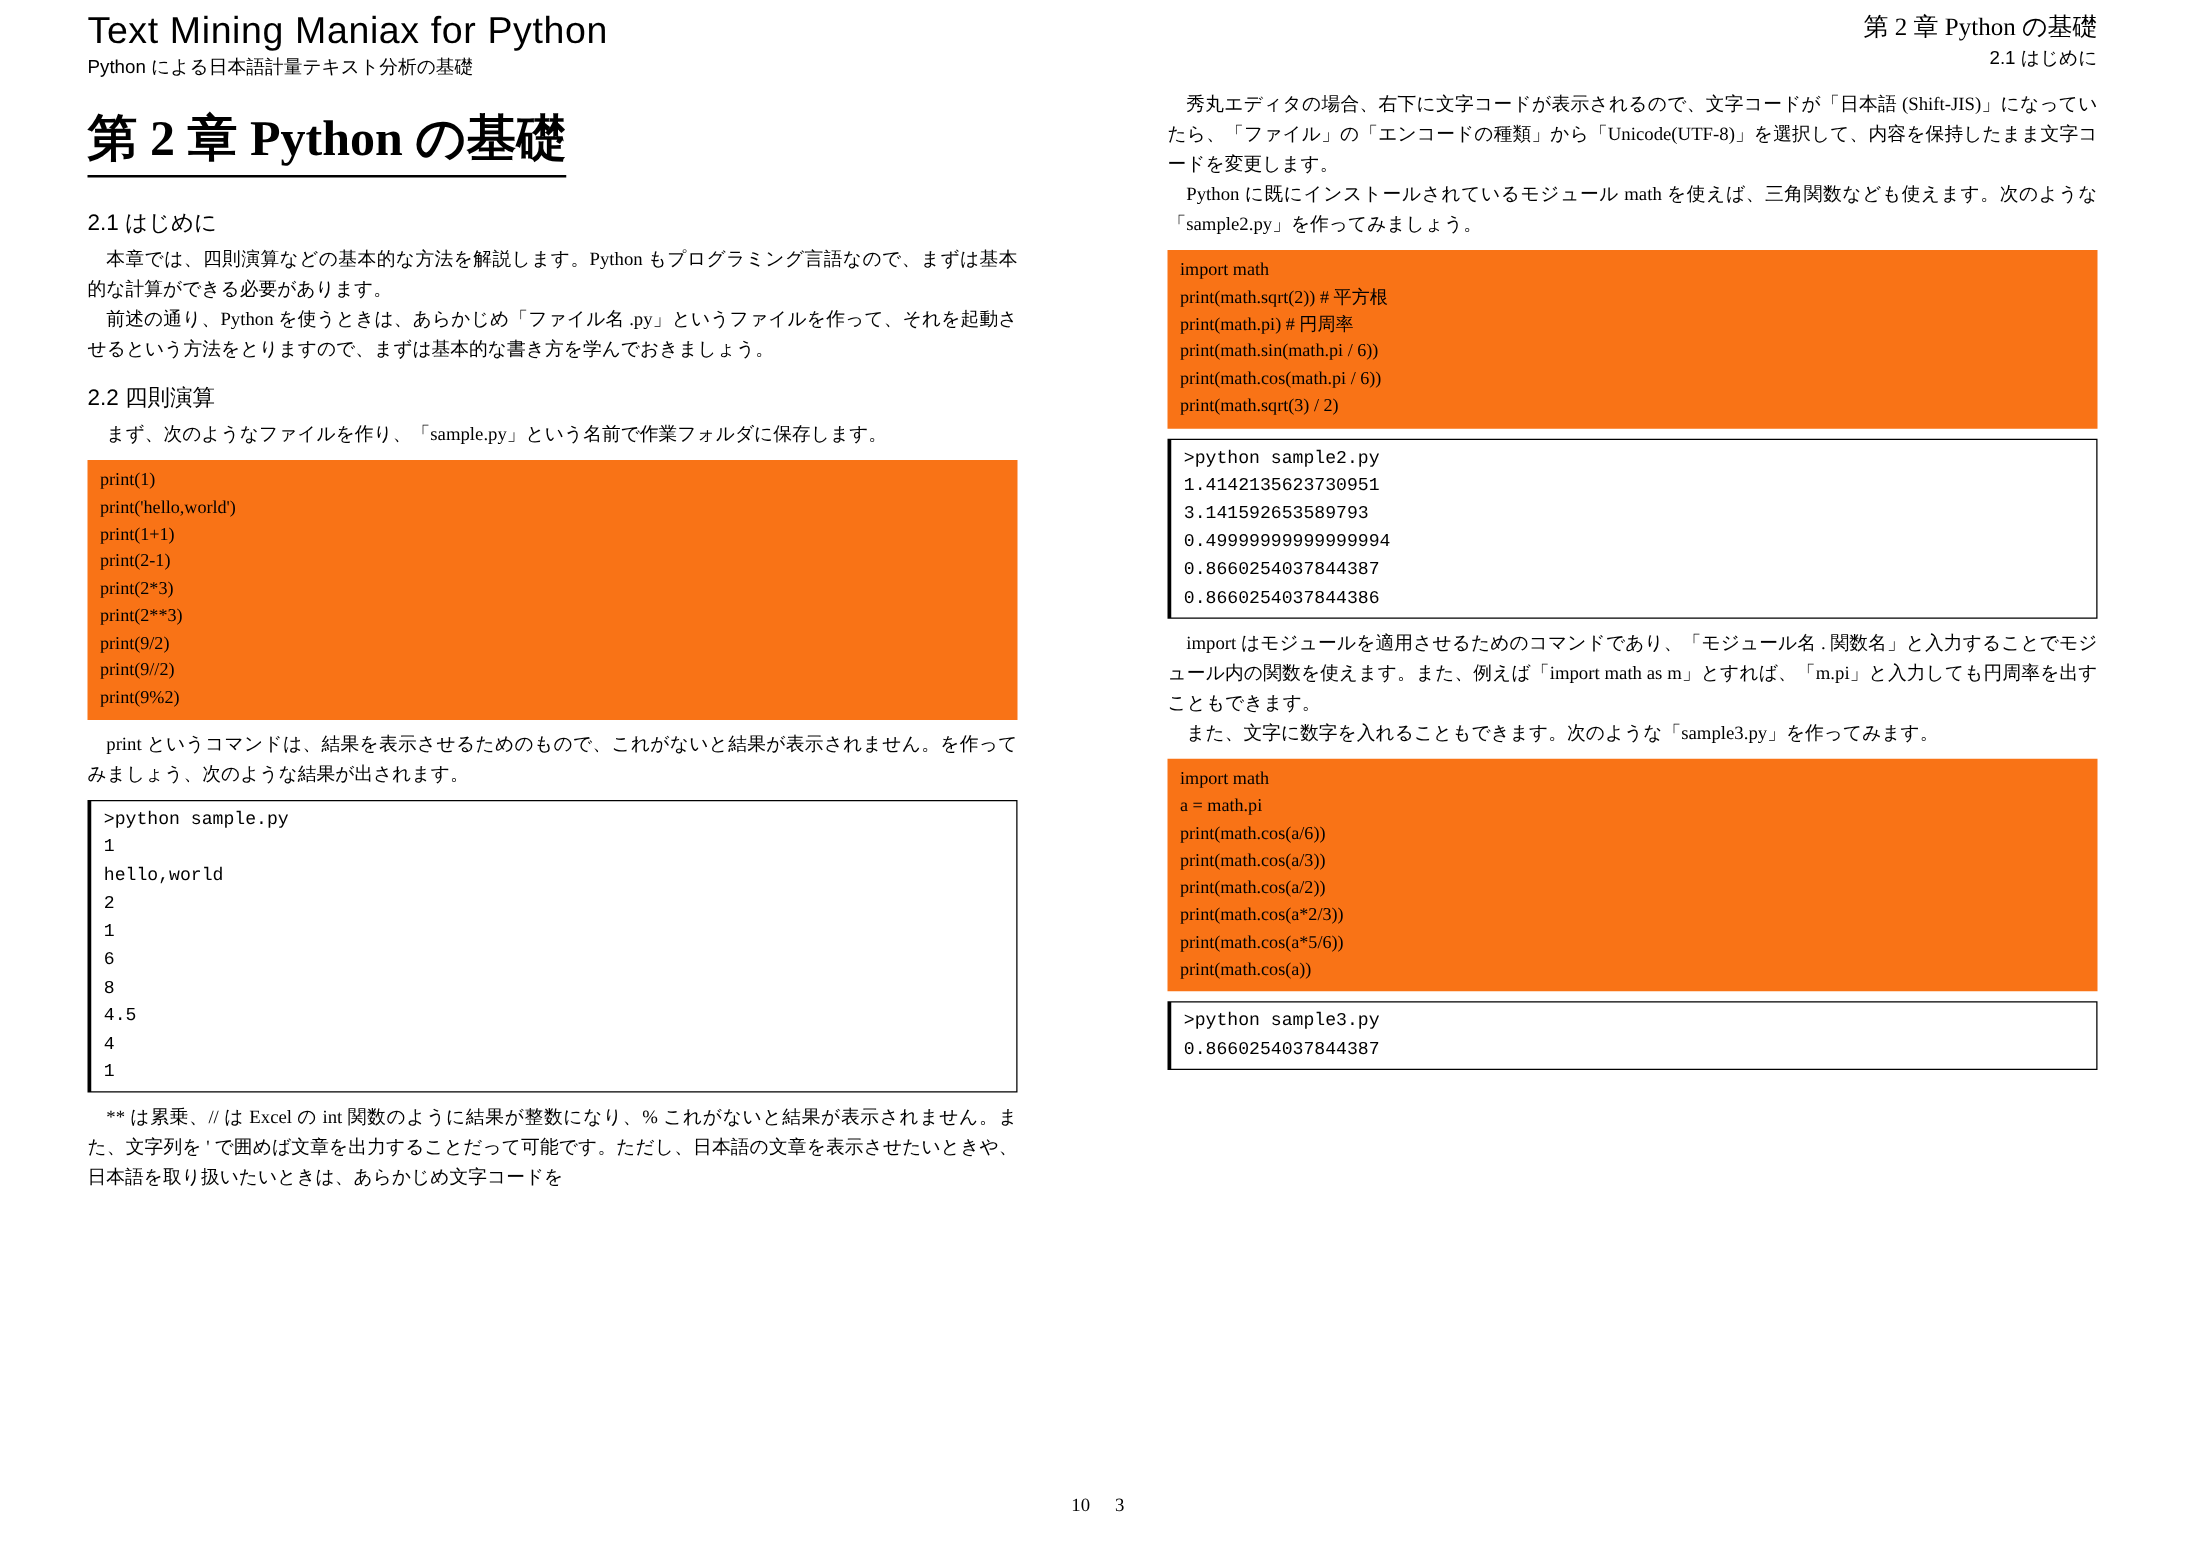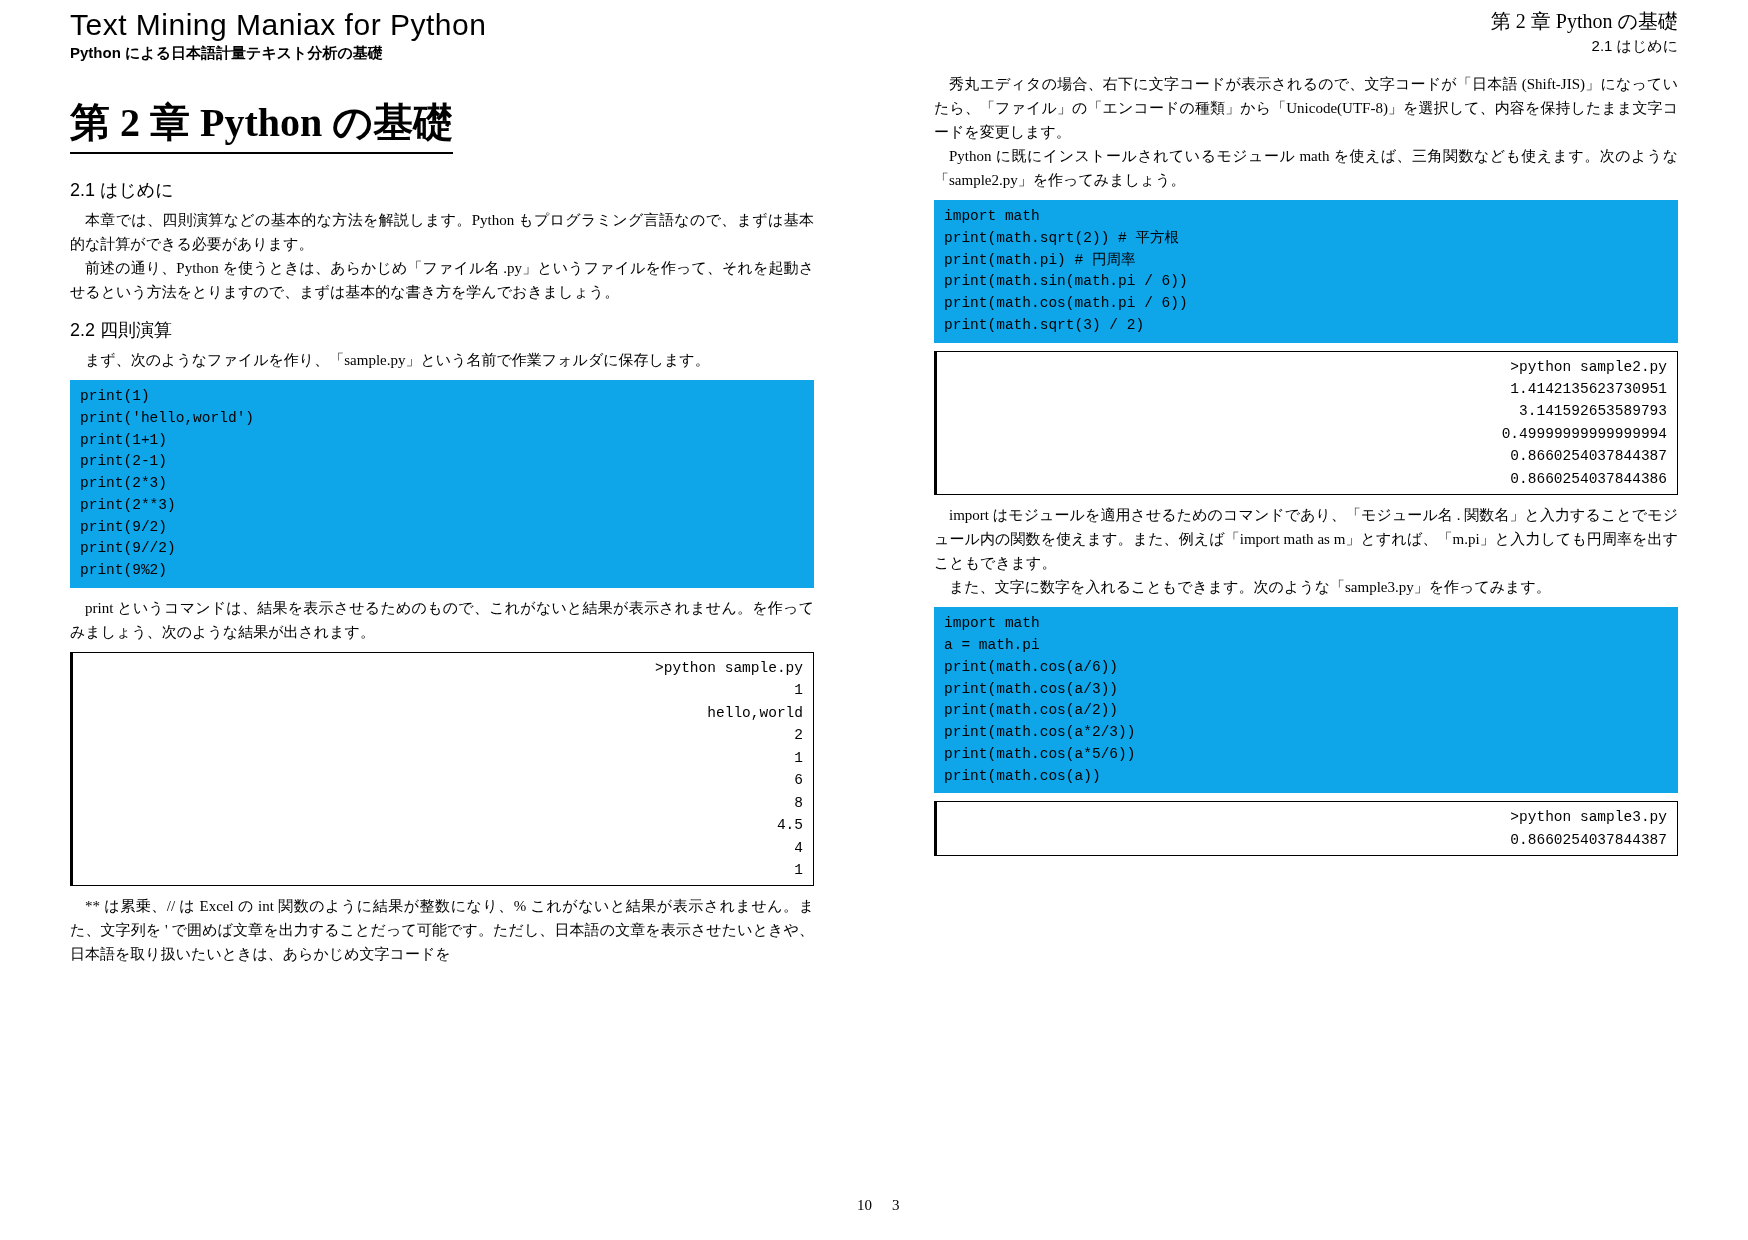--- a/index.html
+++ b/index.html
@@ -28,22 +28,21 @@
   .book-title {
     font-family: "Helvetica Neue", "Arial", sans-serif;
     font-weight: 300;
     font-size: 30px;
     letter-spacing: 0.5px;
     margin: 0;
   }
   .book-subtitle {
     font-family: "Hiragino Sans", sans-serif;
     font-size: 15px;
-    margin: 2px 0 24px 0;
-    font-weight: bold;
+    margin: 2px 0 12px 0;
   }
   .chapter-title {
     font-family: "Hiragino Mincho ProN", serif;
     font-size: 40px;
     font-weight: 600;
     border-bottom: 2px solid #000;
     padding-bottom: 2px;
     margin: 8px 0 10px 0;
     display: inline-block;
   }
@@ -54,38 +53,37 @@
     margin: 14px 0 6px 0;
   }
   .body-text {
     font-size: 15px;
     line-height: 1.6;
     margin: 0;
     text-align: justify;
   }
   .body-text.indent { text-indent: 1em; }
   .code-block {
-    background: #0ea5e9;
-    font-family: Liberation Mono, monospace;
+    background: #f97316;
+    font-family: Liberation Serif, serif;
     font-size: 14.5px;
     line-height: 1.5;
     padding: 6px 10px;
     white-space: pre;
     margin: 8px 0;
   }
   .output-block {
     border: 1px solid #000;
     border-left: 3px solid #000;
     font-family: "Courier New", monospace;
     font-size: 14.5px;
     line-height: 1.55;
     padding: 4px 10px;
     white-space: pre;
     margin: 8px 0;
-    text-align: right;
   }
   .header-right {
     text-align: right;
     font-family: "Hiragino Mincho ProN", serif;
   }
   .header-chapter {
     font-size: 20px;
     margin: 0;
   }
   .header-section {

